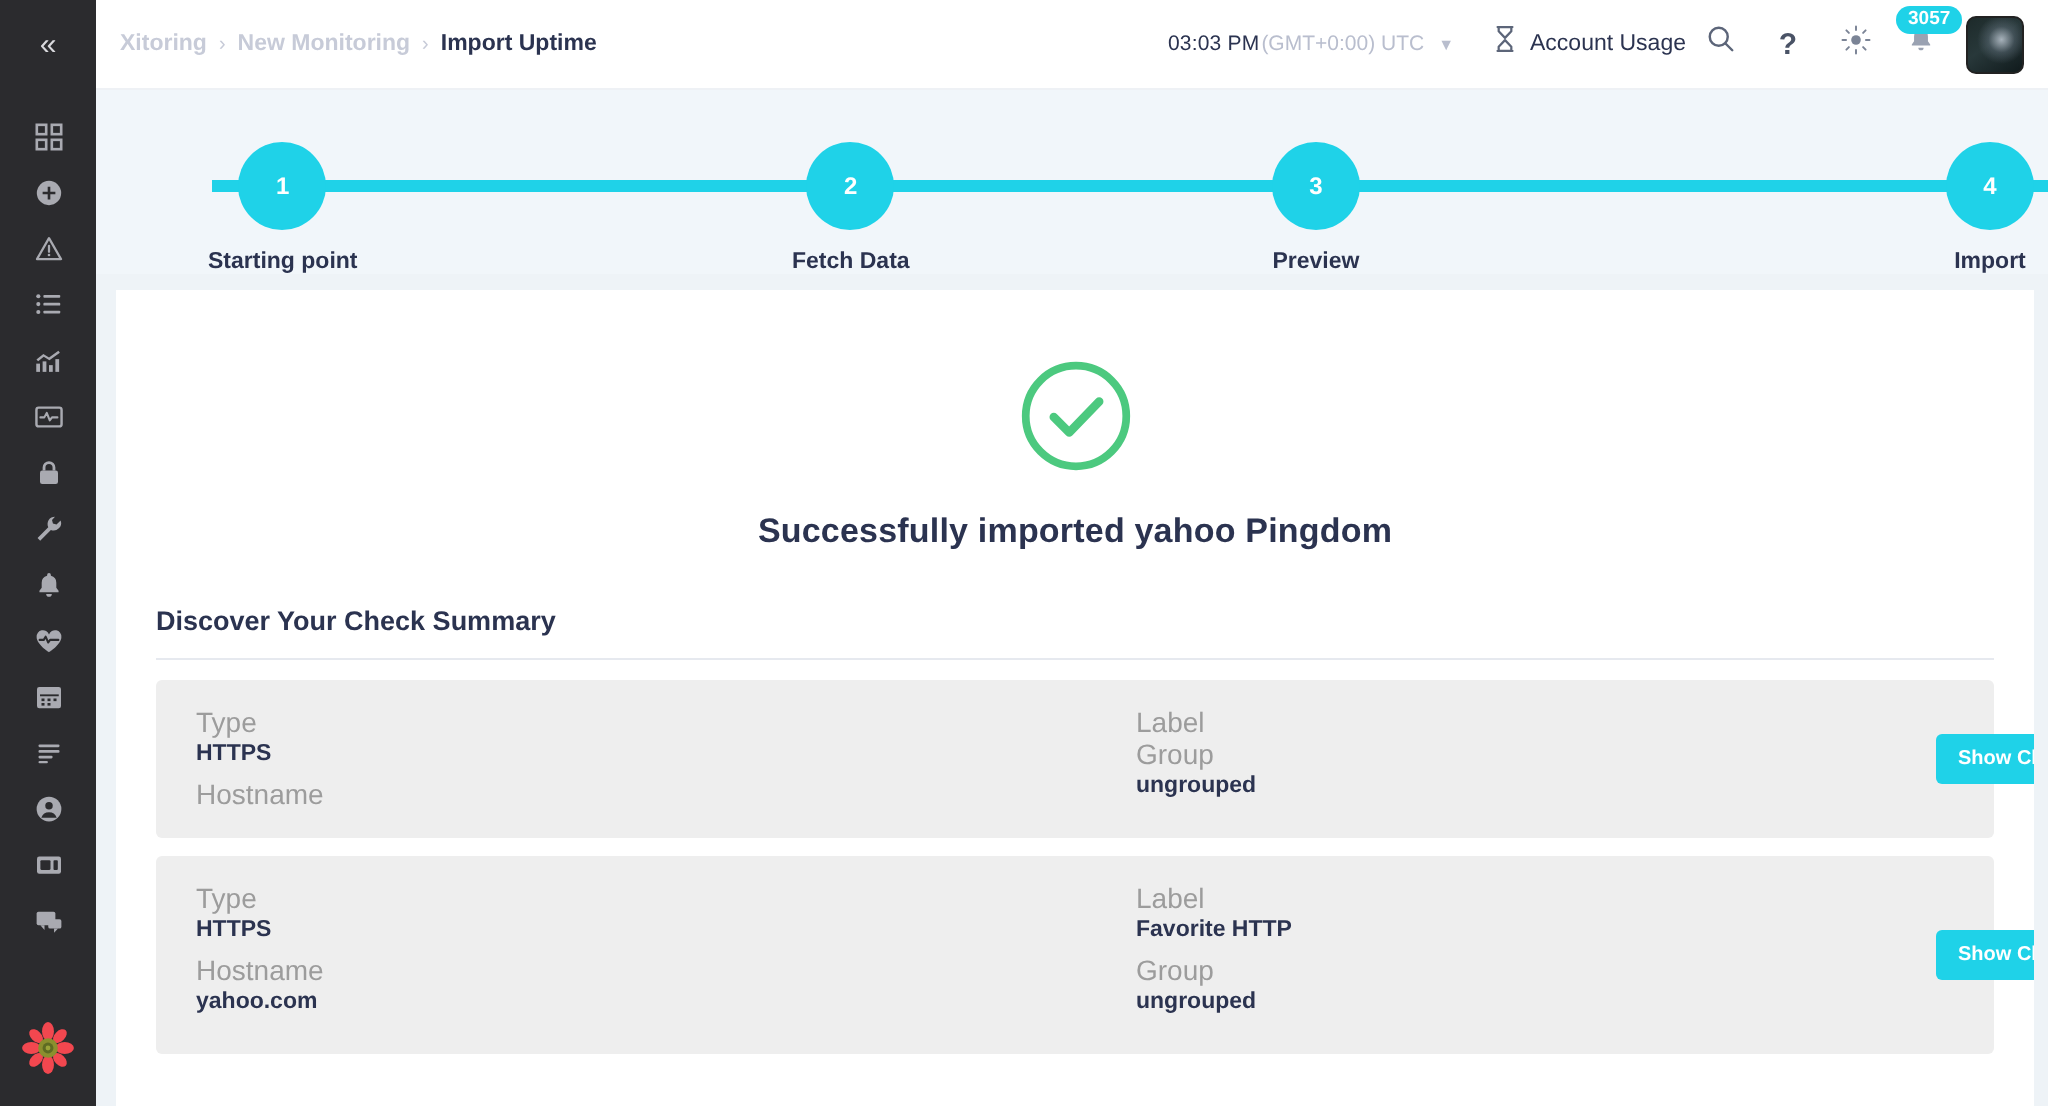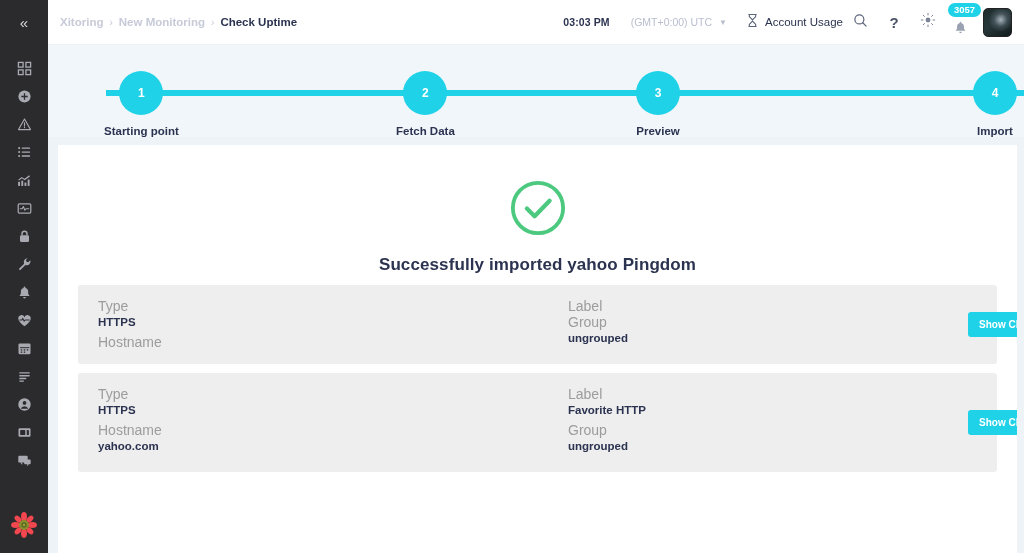--- a/index.html
+++ b/index.html
@@ -45,29 +45,29 @@
     display: flex; align-items: center;
     padding: 0 12px 0 12px;
     flex: 0 0 45px;
     border-bottom: 1px solid #eef1f5;
   }
   .crumbs { display: flex; align-items: flex-end; font-size: 11.5px; font-weight: bold; gap: 6px; }
   .crumb-muted { color: #c7cbd8; }
   .crumb-sep { color: #c7cbd8; font-size: 10px; font-weight: normal; }
   .crumb-active { color: #2b3350; }
   .topbar-right { margin-left: auto; display: flex; align-items: center; gap: 0; }
-  .tb-time { font-size: 10.5px; font-weight: bold; color: #2b3350; letter-spacing: .1px; }
-  .tb-tz { font-size: 10.5px; color: #b9bece; margin-left: 21px; }
+  .tb-time { font-size: 10.5px; font-weight: normal; color: #2b3350; letter-spacing: .1px; }
+  .tb-tz { font-size: 10.5px; color: #b9bece; margin-left: 1px; }
   .tb-caret { color: #b9bece; font-size: 8px; margin-left: 7px; }
   .tb-gap { width: 19px; }
   .tb-usage { display: flex; align-items: center; gap: 6px; }
   .tb-usage-label { font-size: 11.5px; font-weight: normal; color: #2b3350; }
   .tb-btn { width: 34px; height: 34px; display: flex; align-items: center; justify-content: center; color: #5c6579; }
   .tb-help { font-size: 15px; font-weight: bold; color: #4a5366; }
-  .bell-wrap { position: relative; width: 30px; height: 34px; display: flex; align-items: flex-end; justify-content: center; }
+  .bell-wrap { position: relative; width: 30px; height: 34px; display: flex; align-items: center; justify-content: center; }
   .badge {
     position: absolute; top: -2px; left: 3px;
     background: #1fd2e8; color: #ffffff;
     font-size: 9.5px; font-weight: bold;
     border-radius: 9px; padding: 2px 6px 2px 6px; line-height: 1;
   }
   .avatar {
     width: 29px; height: 29px; border-radius: 5px; margin-left: 8px;
     background:
       radial-gradient(circle at 62% 40%, rgba(190,200,210,.85) 0%, rgba(120,135,150,.35) 28%, rgba(0,0,0,0) 52%),
@@ -320,21 +320,21 @@
   </div>
 
   <div class="main">
 
     <div class="topbar">
       <div class="crumbs">
         <span class="crumb-muted">Xitoring</span>
         <span class="crumb-sep">›</span>
         <span class="crumb-muted">New Monitoring</span>
         <span class="crumb-sep">›</span>
-        <span class="crumb-active">Check Uptime</span>
+        <span class="crumb-active">Import Uptime</span>
       </div>
 
       <div class="topbar-right">
         <span class="tb-time">03:03 PM</span>
         <span class="tb-tz">(GMT+0:00) UTC</span>
         <span class="tb-caret">▼</span>
         <span class="tb-gap"></span>
 
         <div class="tb-usage">
           <span>
@@ -411,20 +411,21 @@
         <div class="success-block">
           <span class="success-icon">
             <svg width="58" height="58" viewBox="0 0 60 60" fill="none">
               <circle cx="30" cy="30" r="26" stroke="#4cc97f" stroke-width="4"></circle>
               <path d="M18.5 30.5 26.5 38.5 42 22.5" stroke="#4cc97f" stroke-width="4.4" stroke-linecap="round" stroke-linejoin="round"></path>
             </svg>
           </span>
           <div class="success-title">Successfully imported yahoo Pingdom</div>
         </div>
 
+        <div class="summary-title">Discover Your Check Summary</div>
 
         <div class="checks">
 
           <div class="check-row">
             <div class="col">
               <div class="fld-label">Type</div>
               <div class="fld-value">HTTPS</div>
               <div class="fld-label">Hostname</div>
             </div>
             <div class="col narrow">

